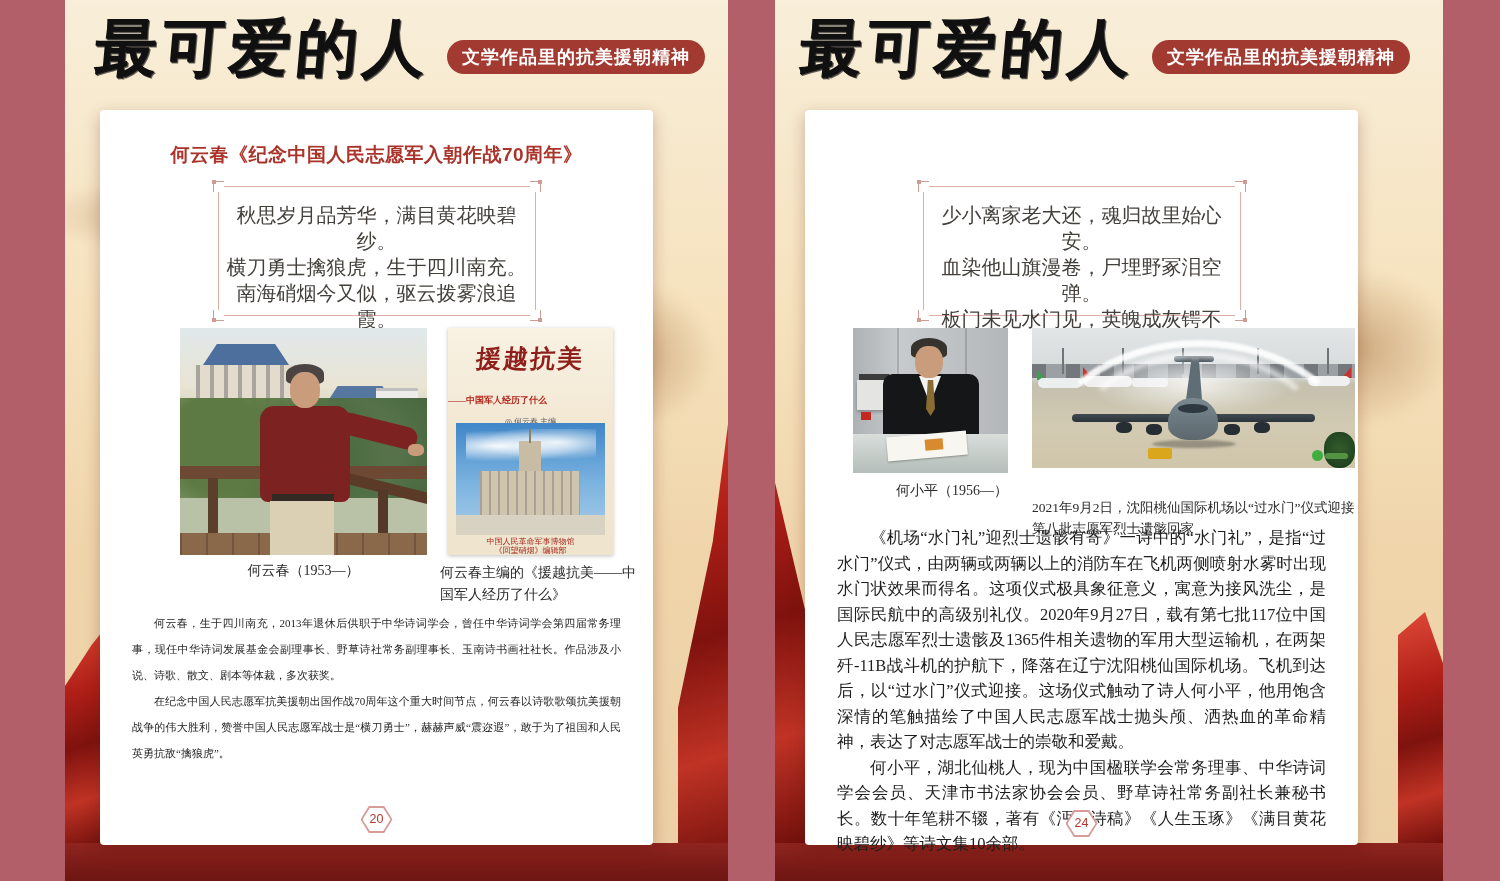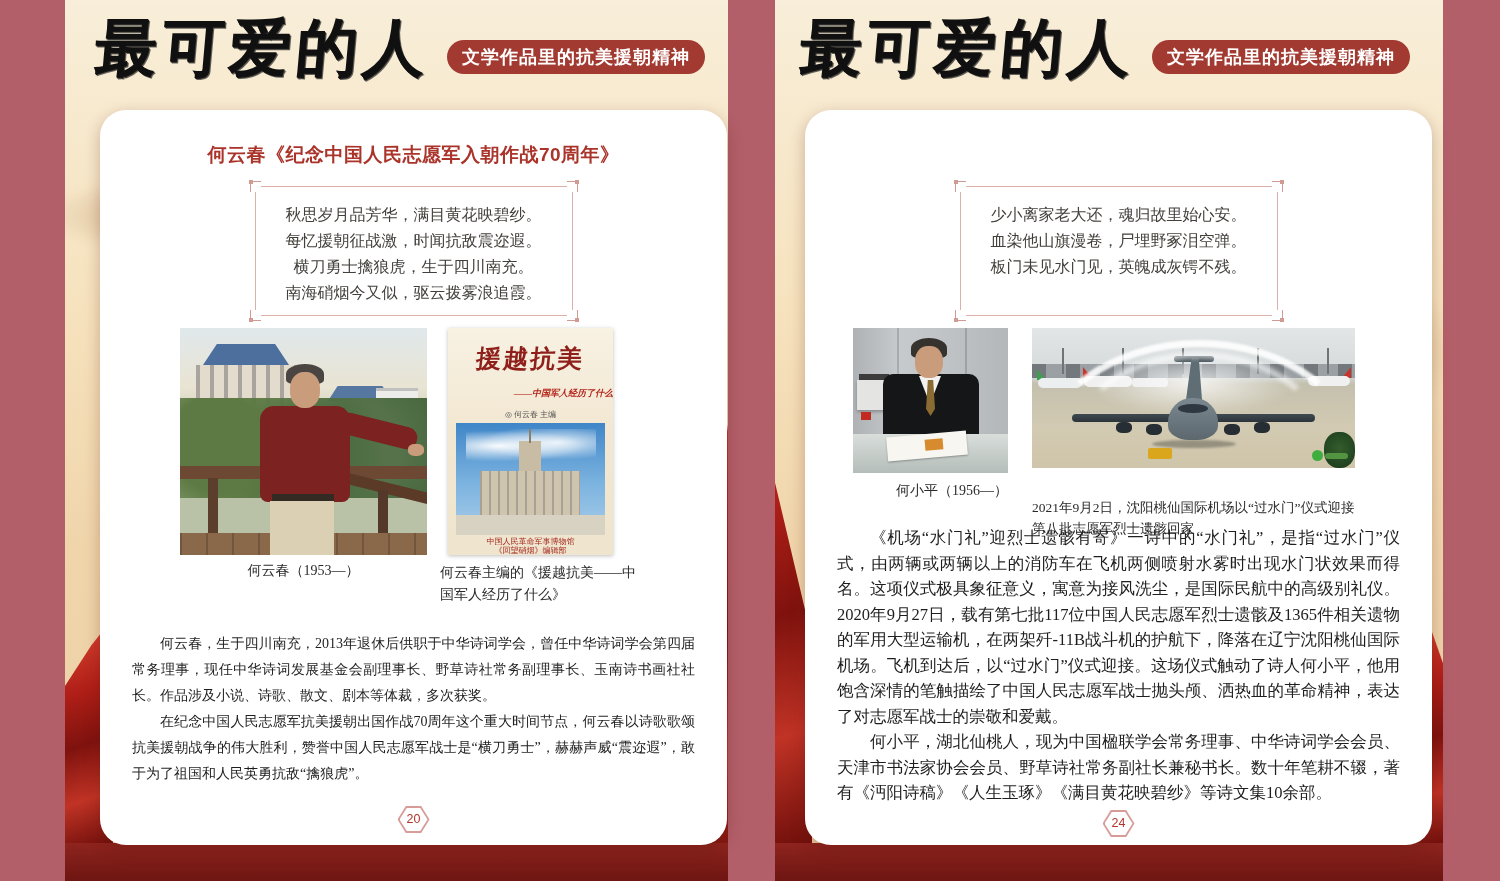--- a/index.html
+++ b/index.html
@@ -29,40 +29,40 @@
 
   
   .callig{position:absolute;top:6px;font-family:"DejaVu Serif",serif;font-weight:900;font-size:62px;color:#101010;
     letter-spacing:5px;transform:skewX(-5deg);text-shadow:1px 1px 0 #181818,2px 2px 0 rgba(20,20,20,.65);}
   .callig-l{left:95px;} .callig-r{left:800px;}
   .badge{position:absolute;top:40px;height:34px;line-height:34px;padding:0 15px;border-radius:17px;background:#a23a31;
     color:#fff;font-family:"Liberation Sans",sans-serif;font-weight:bold;font-size:18px;letter-spacing:1px;}
   .badge-l{left:447px;} .badge-r{left:1152px;}
 
   
-  .card{position:absolute;top:110px;width:627px;height:735px;background:#fff;border-radius:26px;
+  .card{position:absolute;top:110px;width:553px;height:735px;background:#fff;border-radius:4px;
     box-shadow:0 5px 16px rgba(90,20,15,.28);}
   .card-l{left:100px;} .card-r{left:805px;}
   .card-title{position:absolute;top:32px;left:0;right:0;text-align:center;color:#aa332a;font-size:19px;font-weight:bold;
     font-family:"Liberation Sans",sans-serif;letter-spacing:.5px;}
 
   .poem-box{position:absolute;top:76px;left:50%;transform:translateX(-50%);width:316px;height:128px;border:1px solid #dcafa7;}
-  .poem-lines{position:absolute;top:15px;left:0;right:0;text-align:center;font-size:16px;line-height:26px;color:#43403c;}
+  .poem-lines{position:absolute;top:15px;left:0;right:0;text-align:center;font-size:20px;line-height:26px;color:#43403c;}
   .orn{position:absolute;width:11px;height:11px;}
   .orn::before{content:"";position:absolute;inset:0;border:0 solid #cf9b93;background:#fff;}
   .orn::after{content:"";position:absolute;width:4px;height:4px;background:#cf9b93;}
   .orn.tl{top:-6px;left:-6px;} .orn.tl::before{border-width:1px 0 0 1px;} .orn.tl::after{top:-1px;left:-1px;}
   .orn.tr{top:-6px;right:-6px;} .orn.tr::before{border-width:1px 1px 0 0;} .orn.tr::after{top:-1px;right:-1px;}
   .orn.bl{bottom:-6px;left:-6px;} .orn.bl::before{border-width:0 0 1px 1px;} .orn.bl::after{bottom:-1px;left:-1px;}
   .orn.br{bottom:-6px;right:-6px;} .orn.br::before{border-width:0 1px 1px 0;} .orn.br::after{bottom:-1px;right:-1px;}
 
   .caption{color:#2a2a2a;font-size:14px;}
   .bodytxt{position:absolute;left:32px;right:32px;color:#1e1e1e;text-align:justify;}
   .bodytxt p{margin:0;text-indent:2em;}
-  .body-l{top:521px;font-size:14px;line-height:26px;}
+  .body-l{top:500px;font-size:11px;line-height:26px;}
   .body-r{top:415px;font-size:16.5px;line-height:25.5px;}
 
   .hexwrap{position:absolute;left:50%;transform:translateX(-50%);width:32px;height:27px;}
   .hex-l{top:696px;} .hex-r{top:700px;}
   .hexo{position:absolute;inset:0;background:#d79b98;clip-path:polygon(26% 0,74% 0,100% 50%,74% 100%,26% 100%,0 50%);}
   .hexi{position:absolute;inset:2px;background:#fff;clip-path:polygon(26% 0,74% 0,100% 50%,74% 100%,26% 100%,0 50%);}
   .hexn{position:absolute;inset:0;text-align:center;line-height:27px;font-size:12.5px;color:#b5352c;font-family:"Liberation Sans",sans-serif;}
 
   
   .photoA{position:absolute;left:80px;top:218px;width:247px;height:227px;overflow:hidden;background:linear-gradient(180deg,#e0e8eb 0%,#e9e4d3 26%,#ccd1ba 40%,#b9c2a6 55%);}
@@ -89,21 +89,21 @@
   .pa-sleeve{position:absolute;left:158px;top:92px;width:80px;height:22px;background:#7c2220;border-radius:10px;transform:rotate(14deg);}
   .pa-hand{position:absolute;left:228px;top:116px;width:16px;height:12px;background:#c99c7c;border-radius:40%;}
   .pa-belt{position:absolute;left:92px;top:166px;width:62px;height:7px;background:#332a24;}
   .pa-pants{position:absolute;left:90px;top:173px;width:64px;height:54px;background:#dbcfb4;}
 
   
   .bookcov{position:absolute;left:348px;top:218px;width:165px;height:227px;overflow:hidden;
     background:linear-gradient(180deg,#f8f2e3,#f2e7d2 45%,#efe4cd);box-shadow:0 1px 4px rgba(0,0,0,.25);}
   .bk-title{margin-top:14px;text-align:center;font-family:"DejaVu Serif",serif;font-weight:900;font-size:25px;color:#8e1f1a;
     letter-spacing:2px;transform:skewX(-6deg);}
-  .bk-sub{text-align:right;font-size:9px;color:#b4261c;font-weight:bold;margin-top:12px;font-style:italic;}
+  .bk-sub{text-align:left;font-size:9px;color:#b4261c;font-weight:bold;margin-top:19px;}
   .bk-author{text-align:center;font-size:8px;color:#555;margin-top:9px;}
   .bk-photo{position:absolute;left:8px;top:95px;width:149px;height:112px;overflow:hidden;
     background:linear-gradient(180deg,#3f86c8,#7db4e0 55%,#a8cce8);}
   .bk-cloud{position:absolute;left:10px;top:6px;width:130px;height:34px;
     background:radial-gradient(ellipse at 25% 50%,rgba(255,255,255,.95),transparent 65%),
                radial-gradient(ellipse at 70% 40%,rgba(255,255,255,.85),transparent 60%);}
   .bk-bldg{position:absolute;left:24px;top:48px;width:100px;height:44px;background:#cfc4ae;
     background-image:repeating-linear-gradient(90deg,rgba(70,70,80,.28) 0 2px,transparent 2px 9px);}
   .bk-tower{position:absolute;left:63px;top:18px;width:22px;height:42px;background:#c8bca4;}
   .bk-spire{position:absolute;left:73px;top:6px;width:2px;height:14px;background:#8b8068;}
@@ -188,21 +188,20 @@
   <div class="card card-l">
     <div class="card-title">何云春《纪念中国人民志愿军入朝作战70周年》</div>
 
     <div class="poem-box">
       <span class="orn tl"></span>
       <span class="orn tr"></span>
       <span class="orn bl"></span>
       <span class="orn br"></span>
       <div class="poem-lines">
         <div>秋思岁月品芳华，满目黄花映碧纱。</div>
-        <div>每忆援朝征战激，时闻抗敌震迩遐。</div>
         <div>横刀勇士擒狼虎，生于四川南充。</div>
         <div>南海硝烟今又似，驱云拨雾浪追霞。</div>
       </div>
     </div>
 
     <div class="photoA">
       <div class="pa-roof"></div>
       <div class="pa-wall"></div>
       <div class="pa-roofR"></div>
       <div class="pa-white"></div>

